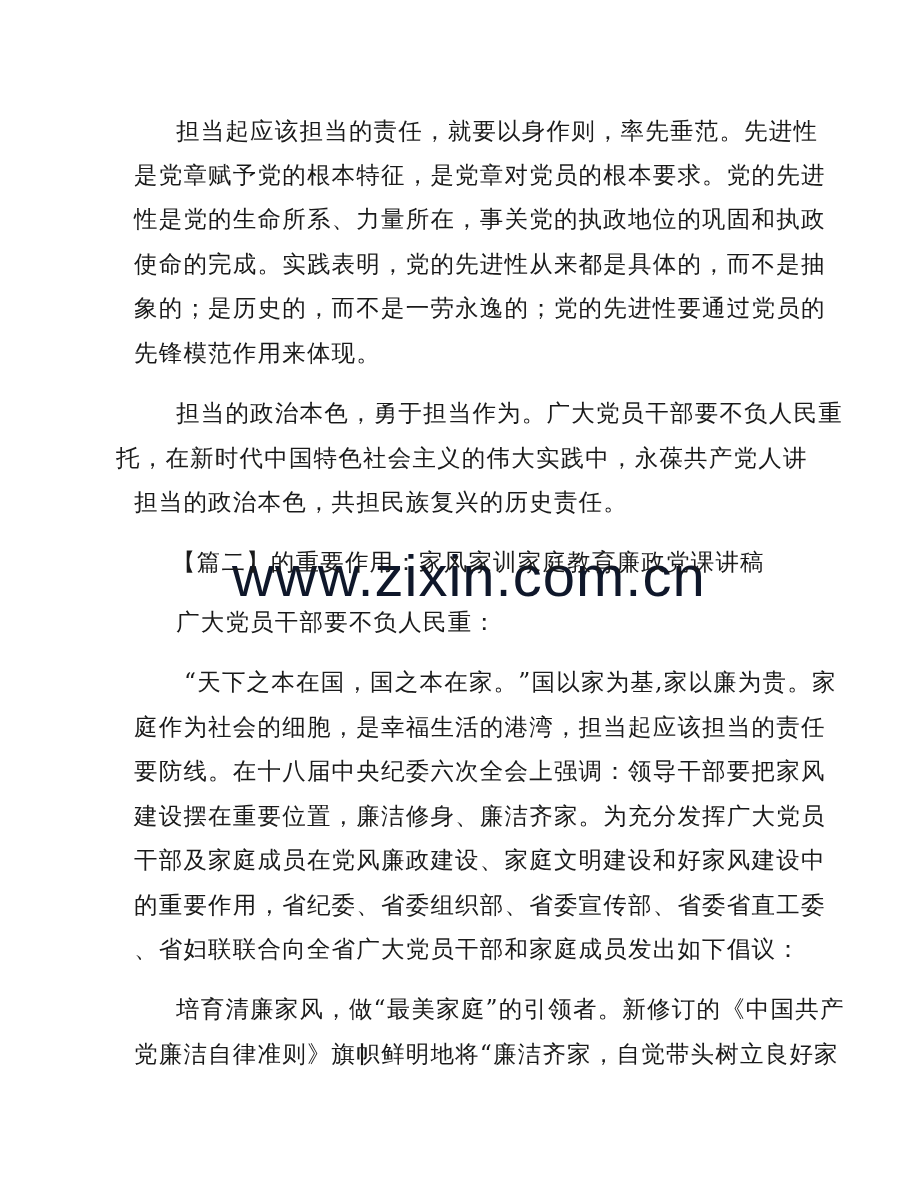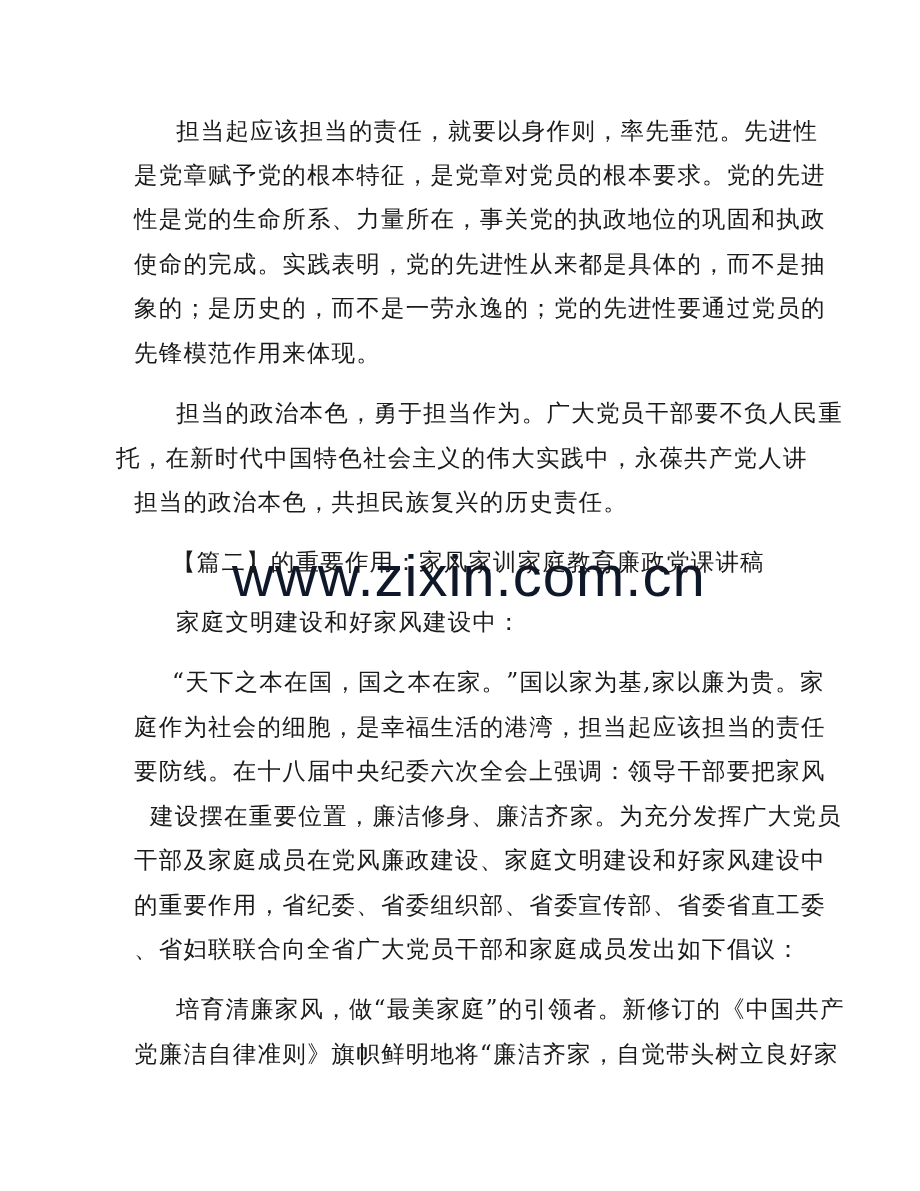--- a/index.html
+++ b/index.html
@@ -80,34 +80,34 @@
       </div>
     <div class="line" style="top:487px">
         <span style="left:134px">担当的政治本色，共担民族复兴的历史责任。</span>
       </div>
 
     <div class="line" style="top:547px">
         <span style="left:172px">【篇二】的重要作用：家风家训家庭教育廉政党课讲稿</span>
       </div>
 
     <div class="line" style="top:607px">
-        <span style="left:176px">家庭文明建设和好家风建设中：</span>
+        <span style="left:176px">广大党员干部要不负人民重：</span>
       </div>
 
     <div class="line" style="top:667px">
-        <span style="left:172px">“天下之本在国，国之本在家。”国以家为基,家以廉为贵。家</span>
+        <span style="left:184px">“天下之本在国，国之本在家。”国以家为基,家以廉为贵。家</span>
       </div>
     <div class="line" style="top:712px">
         <span style="left:134px">庭作为社会的细胞，是幸福生活的港湾，担当起应该担当的责任</span>
       </div>
     <div class="line" style="top:756px">
         <span style="left:134px">要防线。在十八届中央纪委六次全会上强调：领导干部要把家风</span>
       </div>
     <div class="line" style="top:801px">
-        <span style="left:150px">建设摆在重要位置，廉洁修身、廉洁齐家。为充分发挥广大党员</span>
+        <span style="left:134px">建设摆在重要位置，廉洁修身、廉洁齐家。为充分发挥广大党员</span>
       </div>
     <div class="line" style="top:845px">
         <span style="left:134px">干部及家庭成员在党风廉政建设、家庭文明建设和好家风建设中</span>
       </div>
     <div class="line" style="top:890px">
         <span style="left:134px">的重要作用，省纪委、省委组织部、省委宣传部、省委省直工委</span>
       </div>
     <div class="line" style="top:934px">
         <span style="left:134px">、省妇联联合向全省广大党员干部和家庭成员发出如下倡议：</span>
       </div>

